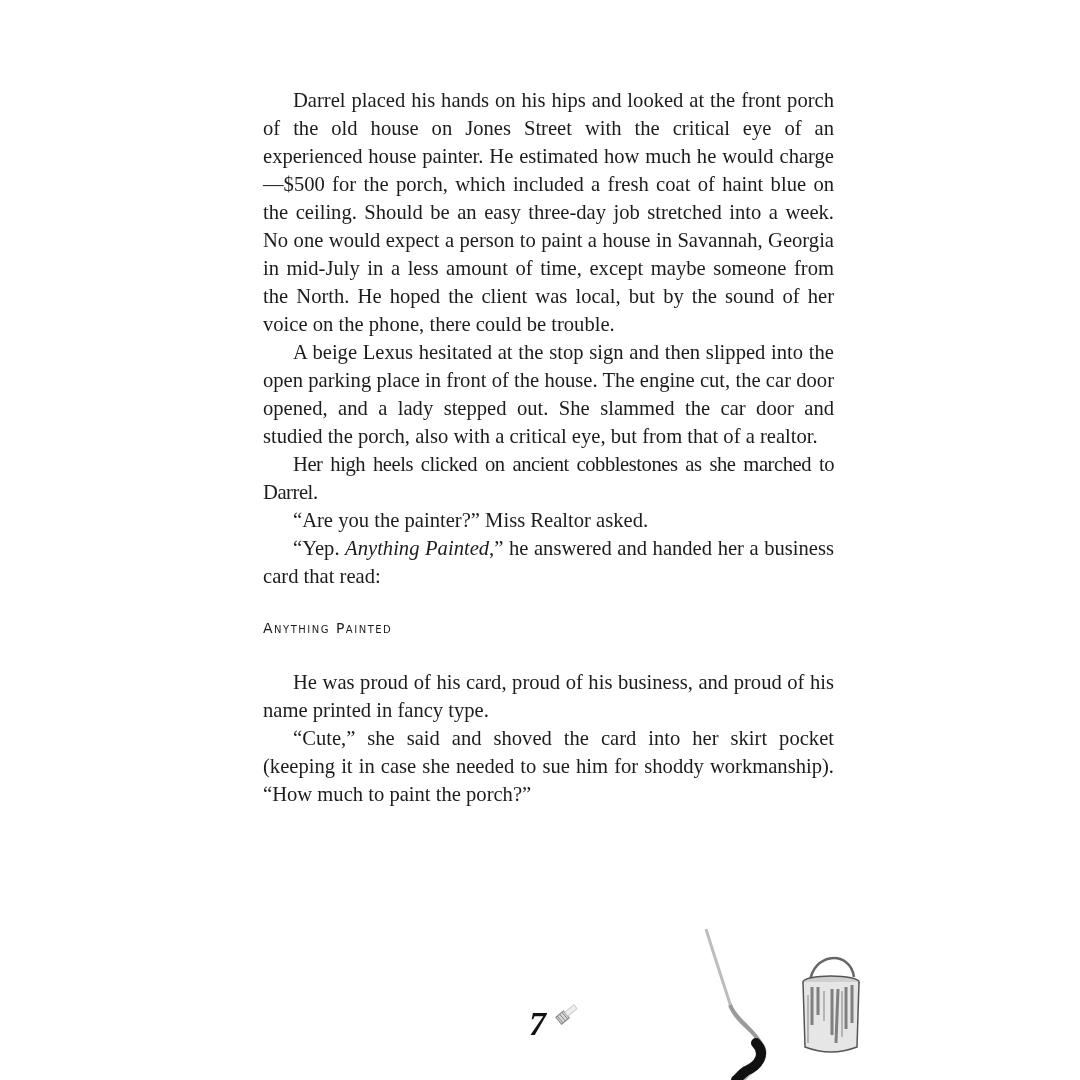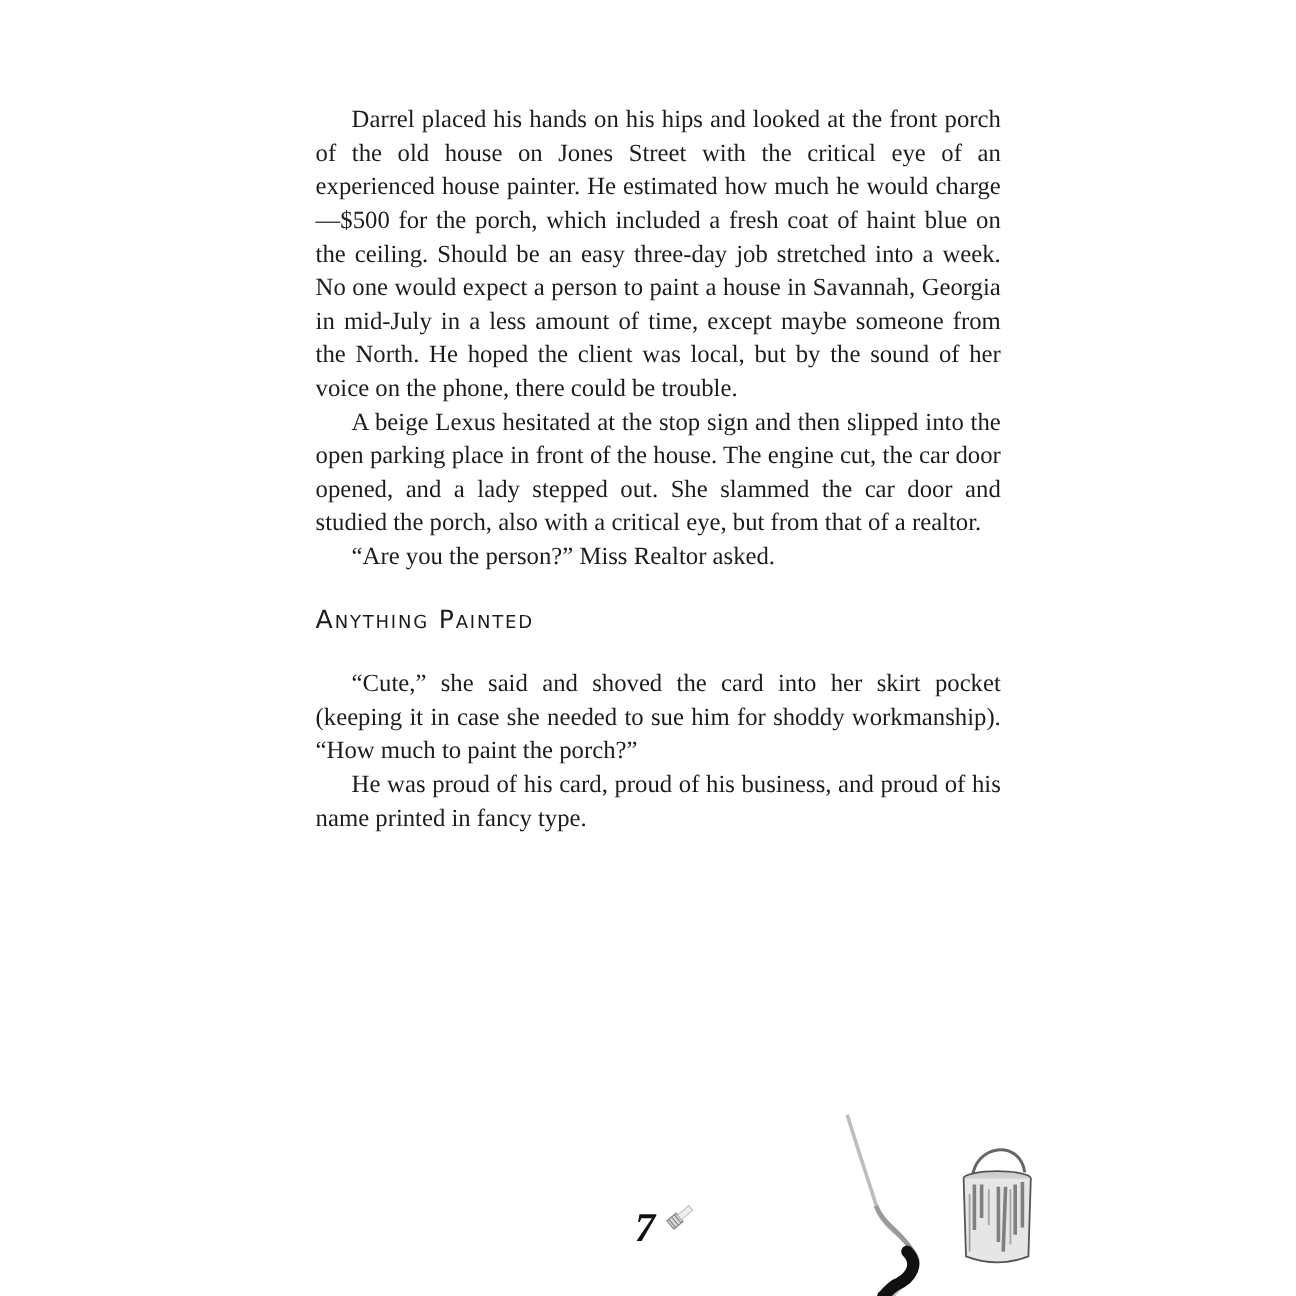--- a/index.html
+++ b/index.html
@@ -11,41 +11,43 @@
   }
   .page-text {
     position: absolute; left: 263px; top: 86px; width: 571px;
     font-size: 20.6px; line-height: 28px;
   }
   .page-text p { margin: 0; text-indent: 30px; text-align: justify; }
   .card-title {
     text-align: center; text-indent: 0 !important;
     font-family: "DejaVu Sans", sans-serif;
     font-variant: small-caps; letter-spacing: 1.5px;
-    font-size: 21px; margin: 24px 0 26px 0 !important;
+    font-size: 14px; margin: 24px 0 26px 0 !important;
   }
   .tight { letter-spacing: -0.45px; word-spacing: -1px; }
   .page-number {
     position: absolute; left: 529px; top: 1005px;
     font-family: "Liberation Serif", serif; font-style: italic; font-weight: bold;
     font-size: 34px; color: #111;
   }
   .brush-small { position: absolute; left: 550px; top: 1000px; }
   .paint-art { position: absolute; left: 700px; top: 925px; }
 </style>
 </head>
 <body>
 
 <div class="page-text">
   <p>Darrel placed his hands on his hips and looked at the front porch of the old house on Jones Street with the critical eye of an experienced house painter. He estimated how much he would charge—$500 for the porch, which included a fresh coat of haint blue on the ceiling. Should be an easy three-day job stretched into a week. No one would expect a person to paint a house in Savannah, Georgia in mid-July in a less amount of time, except maybe someone from the North. He hoped the client was local, but by the sound of her voice on the phone, there could be trouble.</p>
   <p>A beige Lexus hesitated at the stop sign and then slipped into the open parking place in front of the house. The engine cut, the car door opened, and a lady stepped out. She slammed the car door and studied the porch, also with a critical eye, but from that of a realtor.</p>
-  <p>“Are you the person?” Miss Realtor asked.</p>
+  <p class="tight">Her high heels clicked on ancient cobblestones as she marched to Darrel.</p>
+  <p>“Are you the painter?” Miss Realtor asked.</p>
+  <p><span>“Yep. </span><em>Anything Painted,</em><span>” he answered and handed her a business card that read:</span></p>
   <p class="card-title">Anything Painted</p>
+  <p>He was proud of his card, proud of his business, and proud of his name printed in fancy type.</p>
   <p class=""><span>“Cute,” she said and shoved the card into her skirt pocket (keeping it in case she needed to sue him for shoddy workmanship). “How much to paint the porch?”</span></p>
-  <p>He was proud of his card, proud of his business, and proud of his name printed in fancy type.</p>
 </div>
 
 <div class="page-number">7</div>
 
 <svg class="brush-small" width="32" height="28" viewBox="0 0 32 28">
   <g transform="rotate(-40 16 14)">
     <rect x="6" y="10" width="10" height="9" fill="#d8d8d8" stroke="#888" stroke-width="1"></rect>
     <line x1="8" y1="10" x2="8" y2="19" stroke="#777" stroke-width="0.8"></line>
     <line x1="11" y1="10" x2="11" y2="19" stroke="#777" stroke-width="0.8"></line>
     <line x1="14" y1="10" x2="14" y2="19" stroke="#777" stroke-width="0.8"></line>

